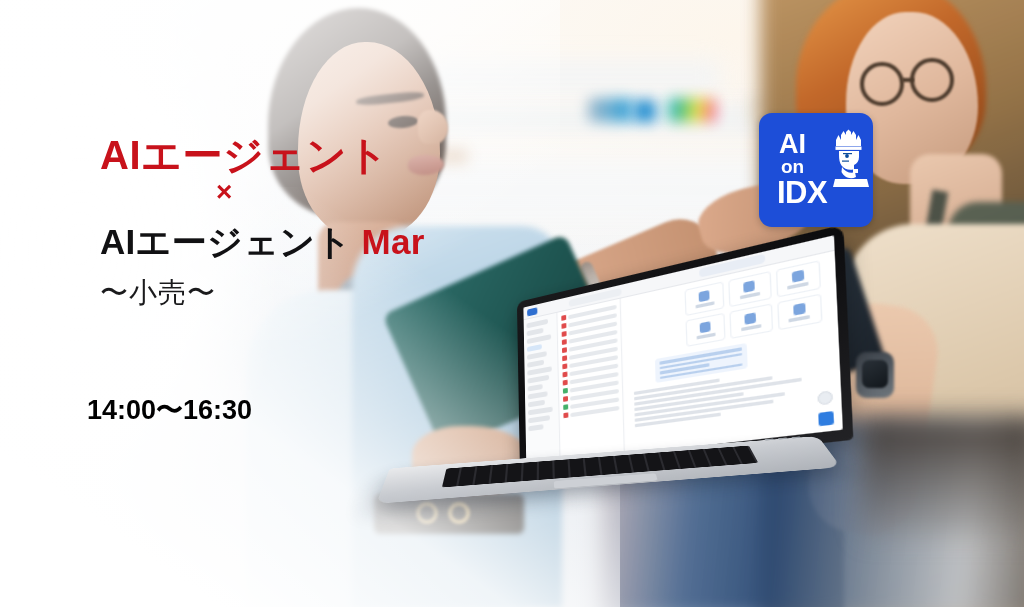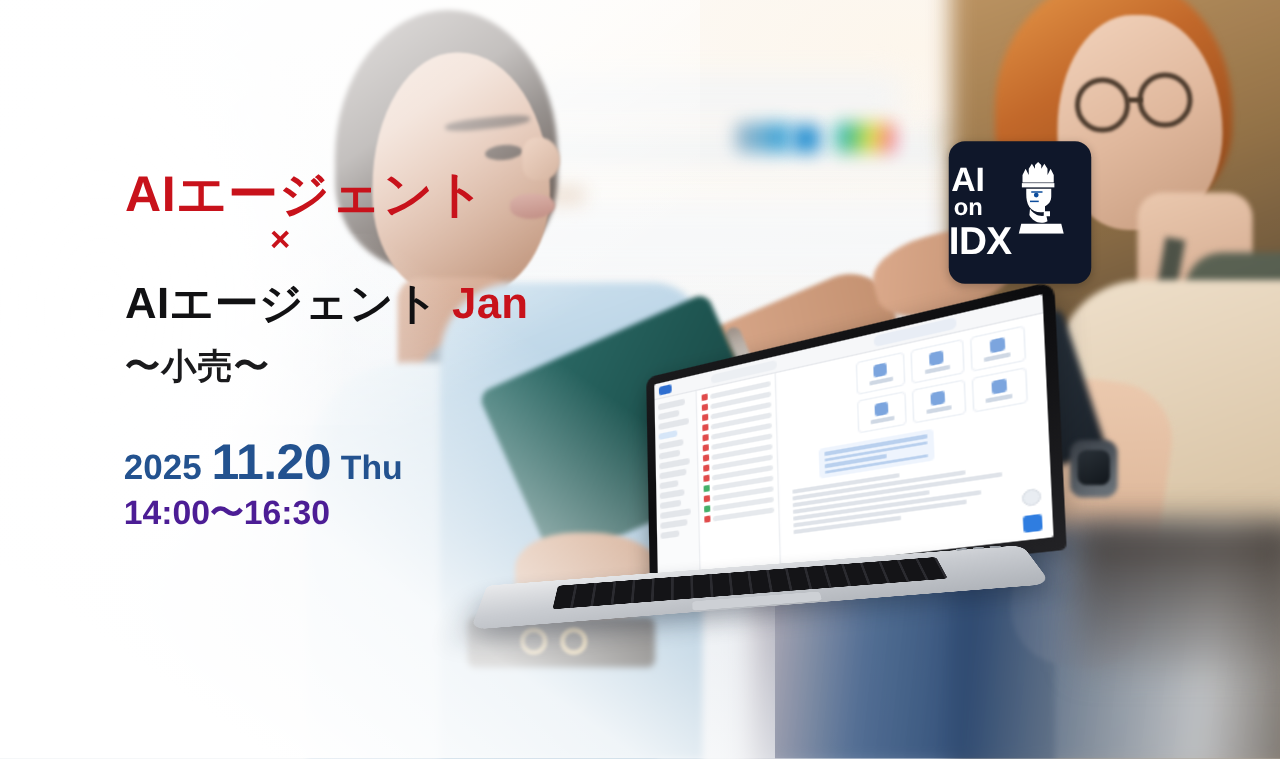--- a/index.html
+++ b/index.html
@@ -357,49 +357,49 @@
     font-size:28px; font-weight:700; color:#c8121b; line-height:1;
   }
   .t-ax {
     position:absolute; left:100px; top:219px;
     font-size:35px; font-weight:700; color:#111113;
     white-space:nowrap; letter-spacing:.3px;
   }
   .t-ax .nov { color:#c8121b; }
   .t-sub {
     position:absolute; left:100px; top:274px;
-    font-size:28px; font-weight:700; color:#1a1a1c; letter-spacing:1px;
+    font-size:28px; font-weight:400; color:#1a1a1c; letter-spacing:1px;
   }
   .t-date {
     position:absolute; left:99px; top:348px;
     color:#23528f; font-weight:700; white-space:nowrap;
     display:flex; align-items:baseline; gap:8px;
   }
   .t-date .yr  { font-size:28px; }
   .t-date .md  { font-size:40px; letter-spacing:-.5px; }
   .t-date .dow { font-size:27px; }
   .t-time {
-    position:absolute; left:99px; top:392px;
-    font-size:27px; font-weight:700; color:#4c1d95; letter-spacing:0px;
+    position:absolute; left:87px; top:392px;
+    font-size:27px; font-weight:700; color:#000000; letter-spacing:0px;
   }
   .t-venue {
     position:absolute; left:99px; top:432px;
     font-size:22px; font-weight:600; color:#23528f;
   }
   .t-format {
     position:absolute; left:99px; top:470px;
     font-size:22px; font-weight:600; color:#23528f;
   }
 
   
   .logo {
     position:absolute; left:759px; top:113px; width:114px; height:114px;
-    background:#0f172a; border-radius:13px;
+    background:#1d4ed8; border-radius:13px;
     box-shadow:0 2px 7px rgba(0,0,0,.22);
-    display:flex; align-items:center; justify-content:flex-start;
+    display:flex; align-items:center; justify-content:flex-end;
   }
   .logo-inner { position:relative; width:96px; height:82px; }
   .lg-ai {
     position:absolute; left:2px; top:2px;
     font-size:27px; font-weight:700; color:#fff; line-height:1; letter-spacing:0px;
   }
   .lg-on {
     position:absolute; left:4px; top:28px;
     font-size:19px; font-weight:700; color:#fff; line-height:1;
   }
@@ -615,29 +615,24 @@
         <span class="port"></span>
       </div>
     </div>
   </div>
 
   <div class="copy">
     <div class="t-ai">AIエージェント</div>
     <div class="t-x">×</div>
     <div class="t-ax">
       <span>AIエージェント</span>
-      <span class="nov">Jan</span>
+      <span class="nov">Mar</span>
     </div>
     <div class="t-sub">〜小売〜</div>
 
-    <div class="t-date">
-      <span class="yr">2025</span>
-      <span class="md">11.20</span>
-      <span class="dow">Thu</span>
-    </div>
     <div class="t-time">14:00〜16:30</div>
   </div>
 
   <div class="logo">
     <div class="logo-inner">
       <span class="lg-ai">AI</span>
       <span class="lg-on">on</span>
       <span class="lg-idx">IDX</span>
       <svg class="lg-king" viewBox="0 0 46 58">
         <g fill="#ffffff">

